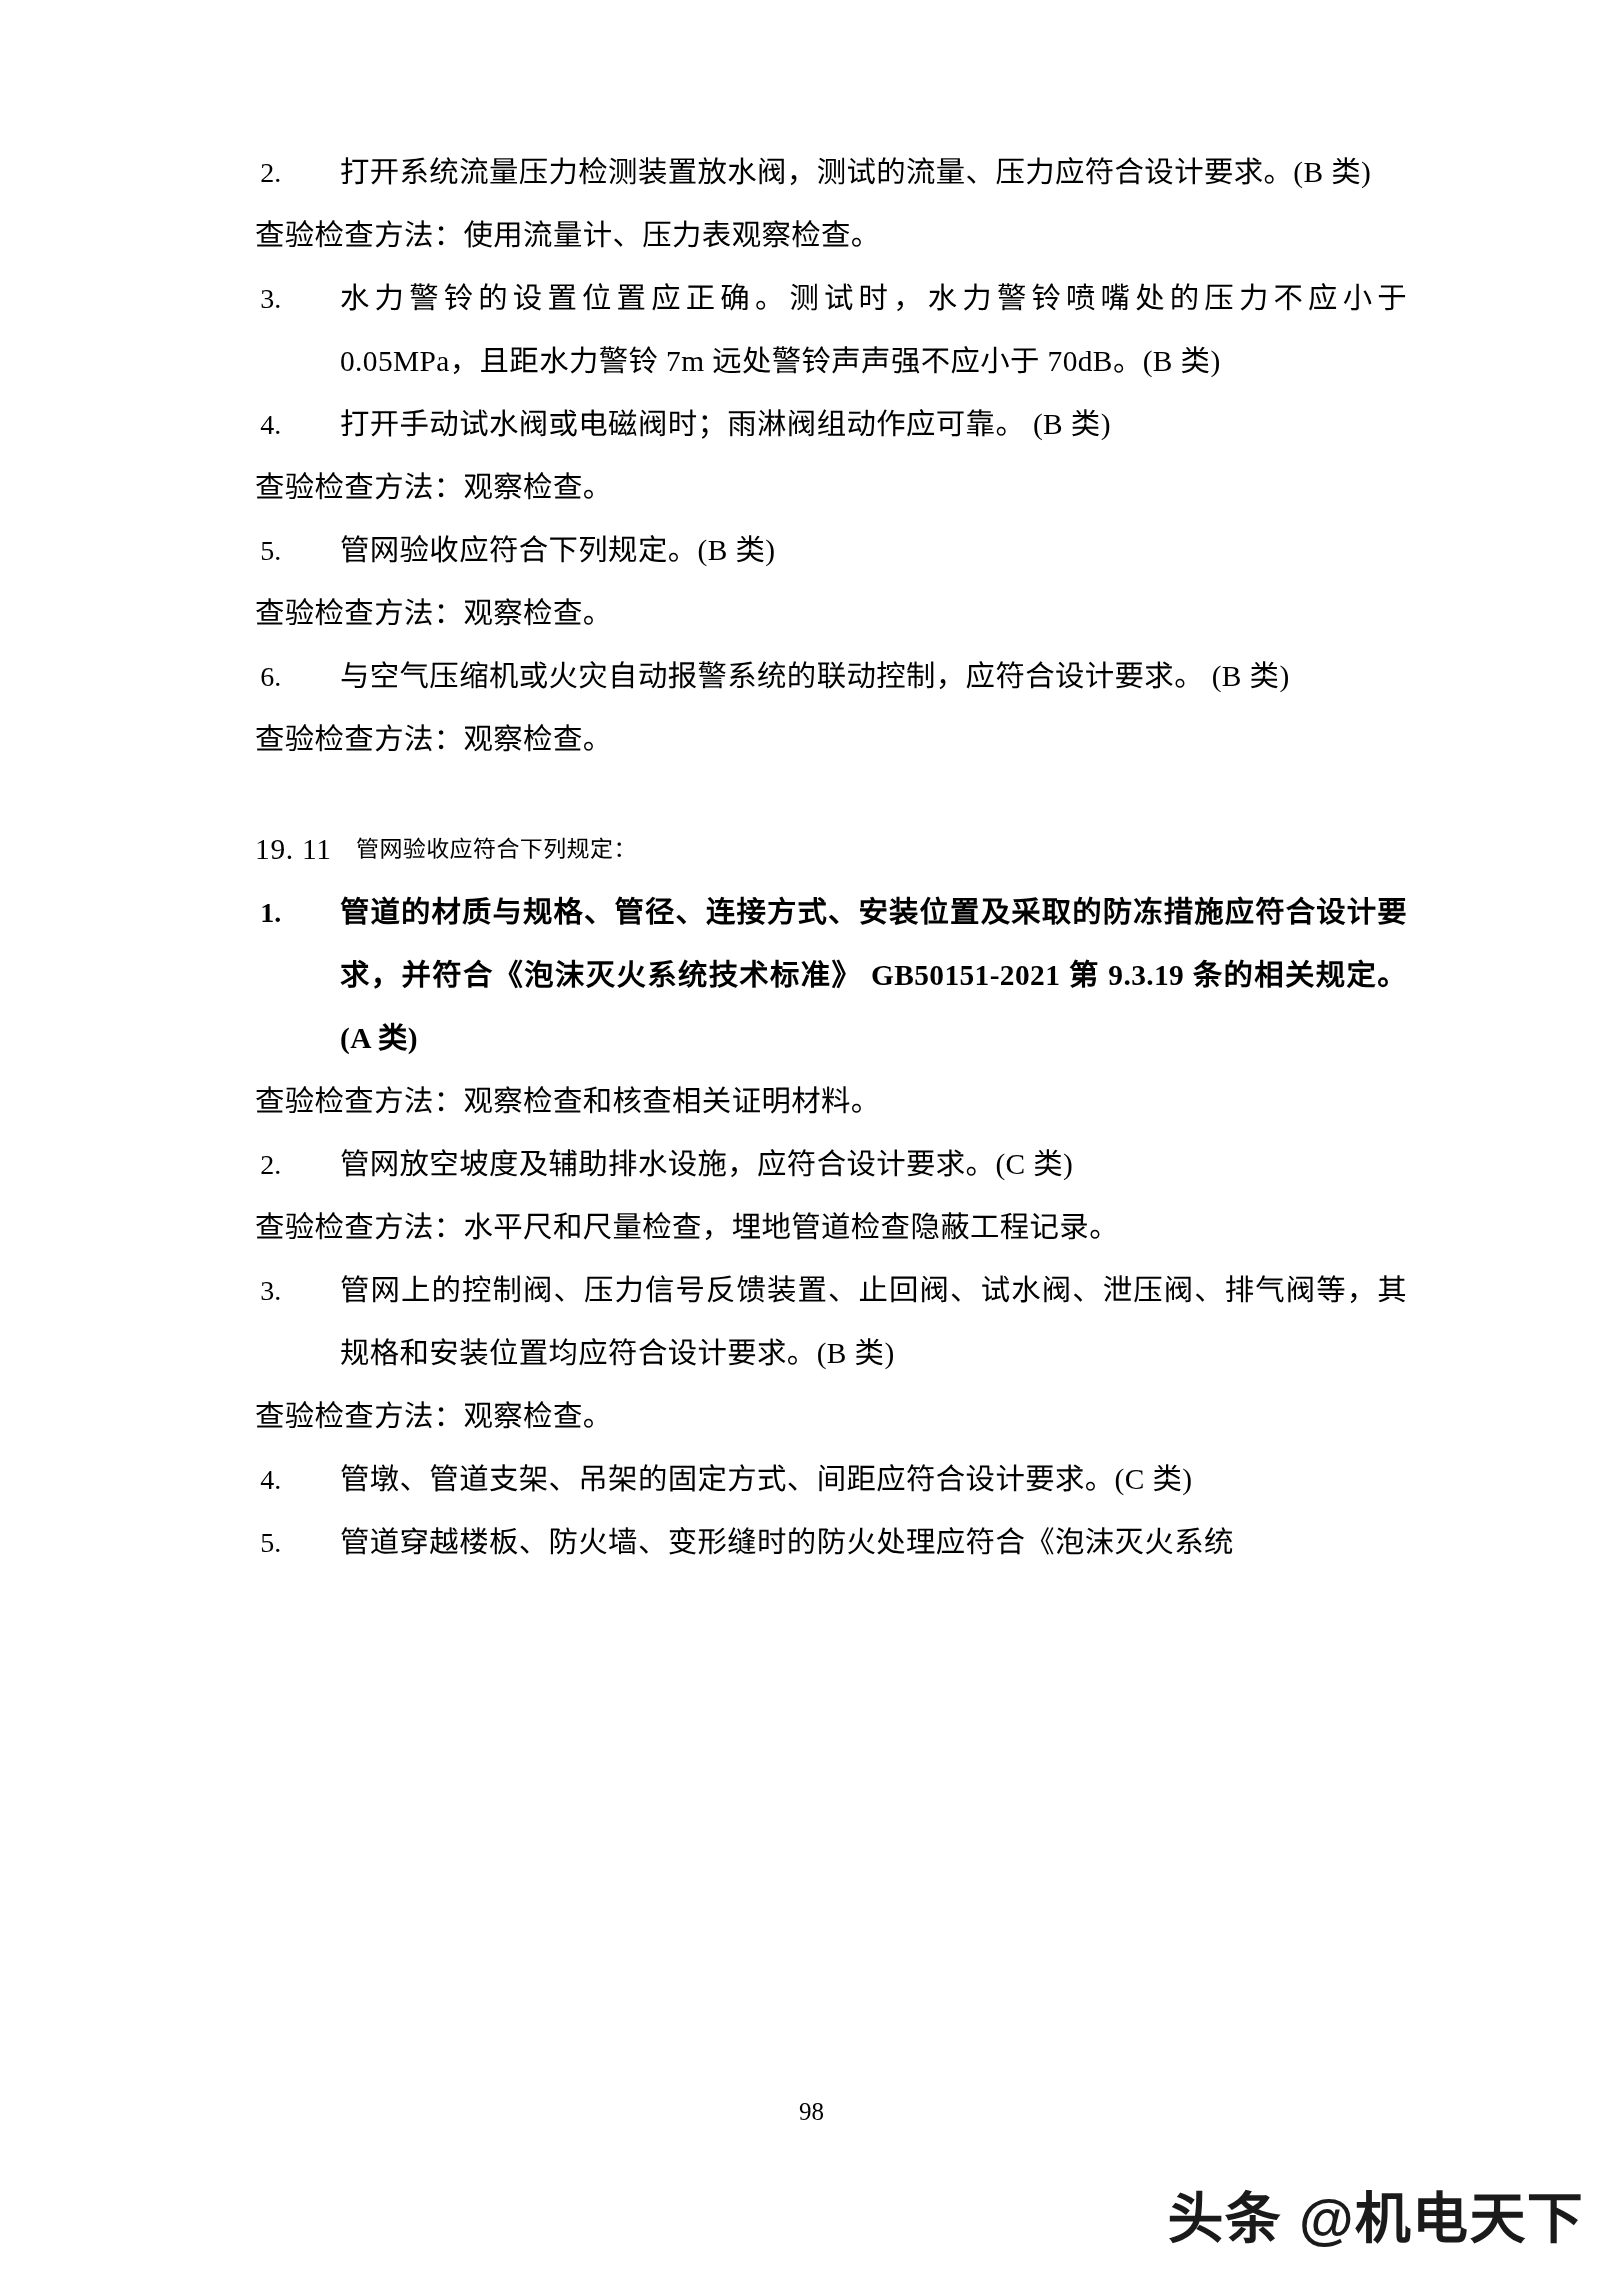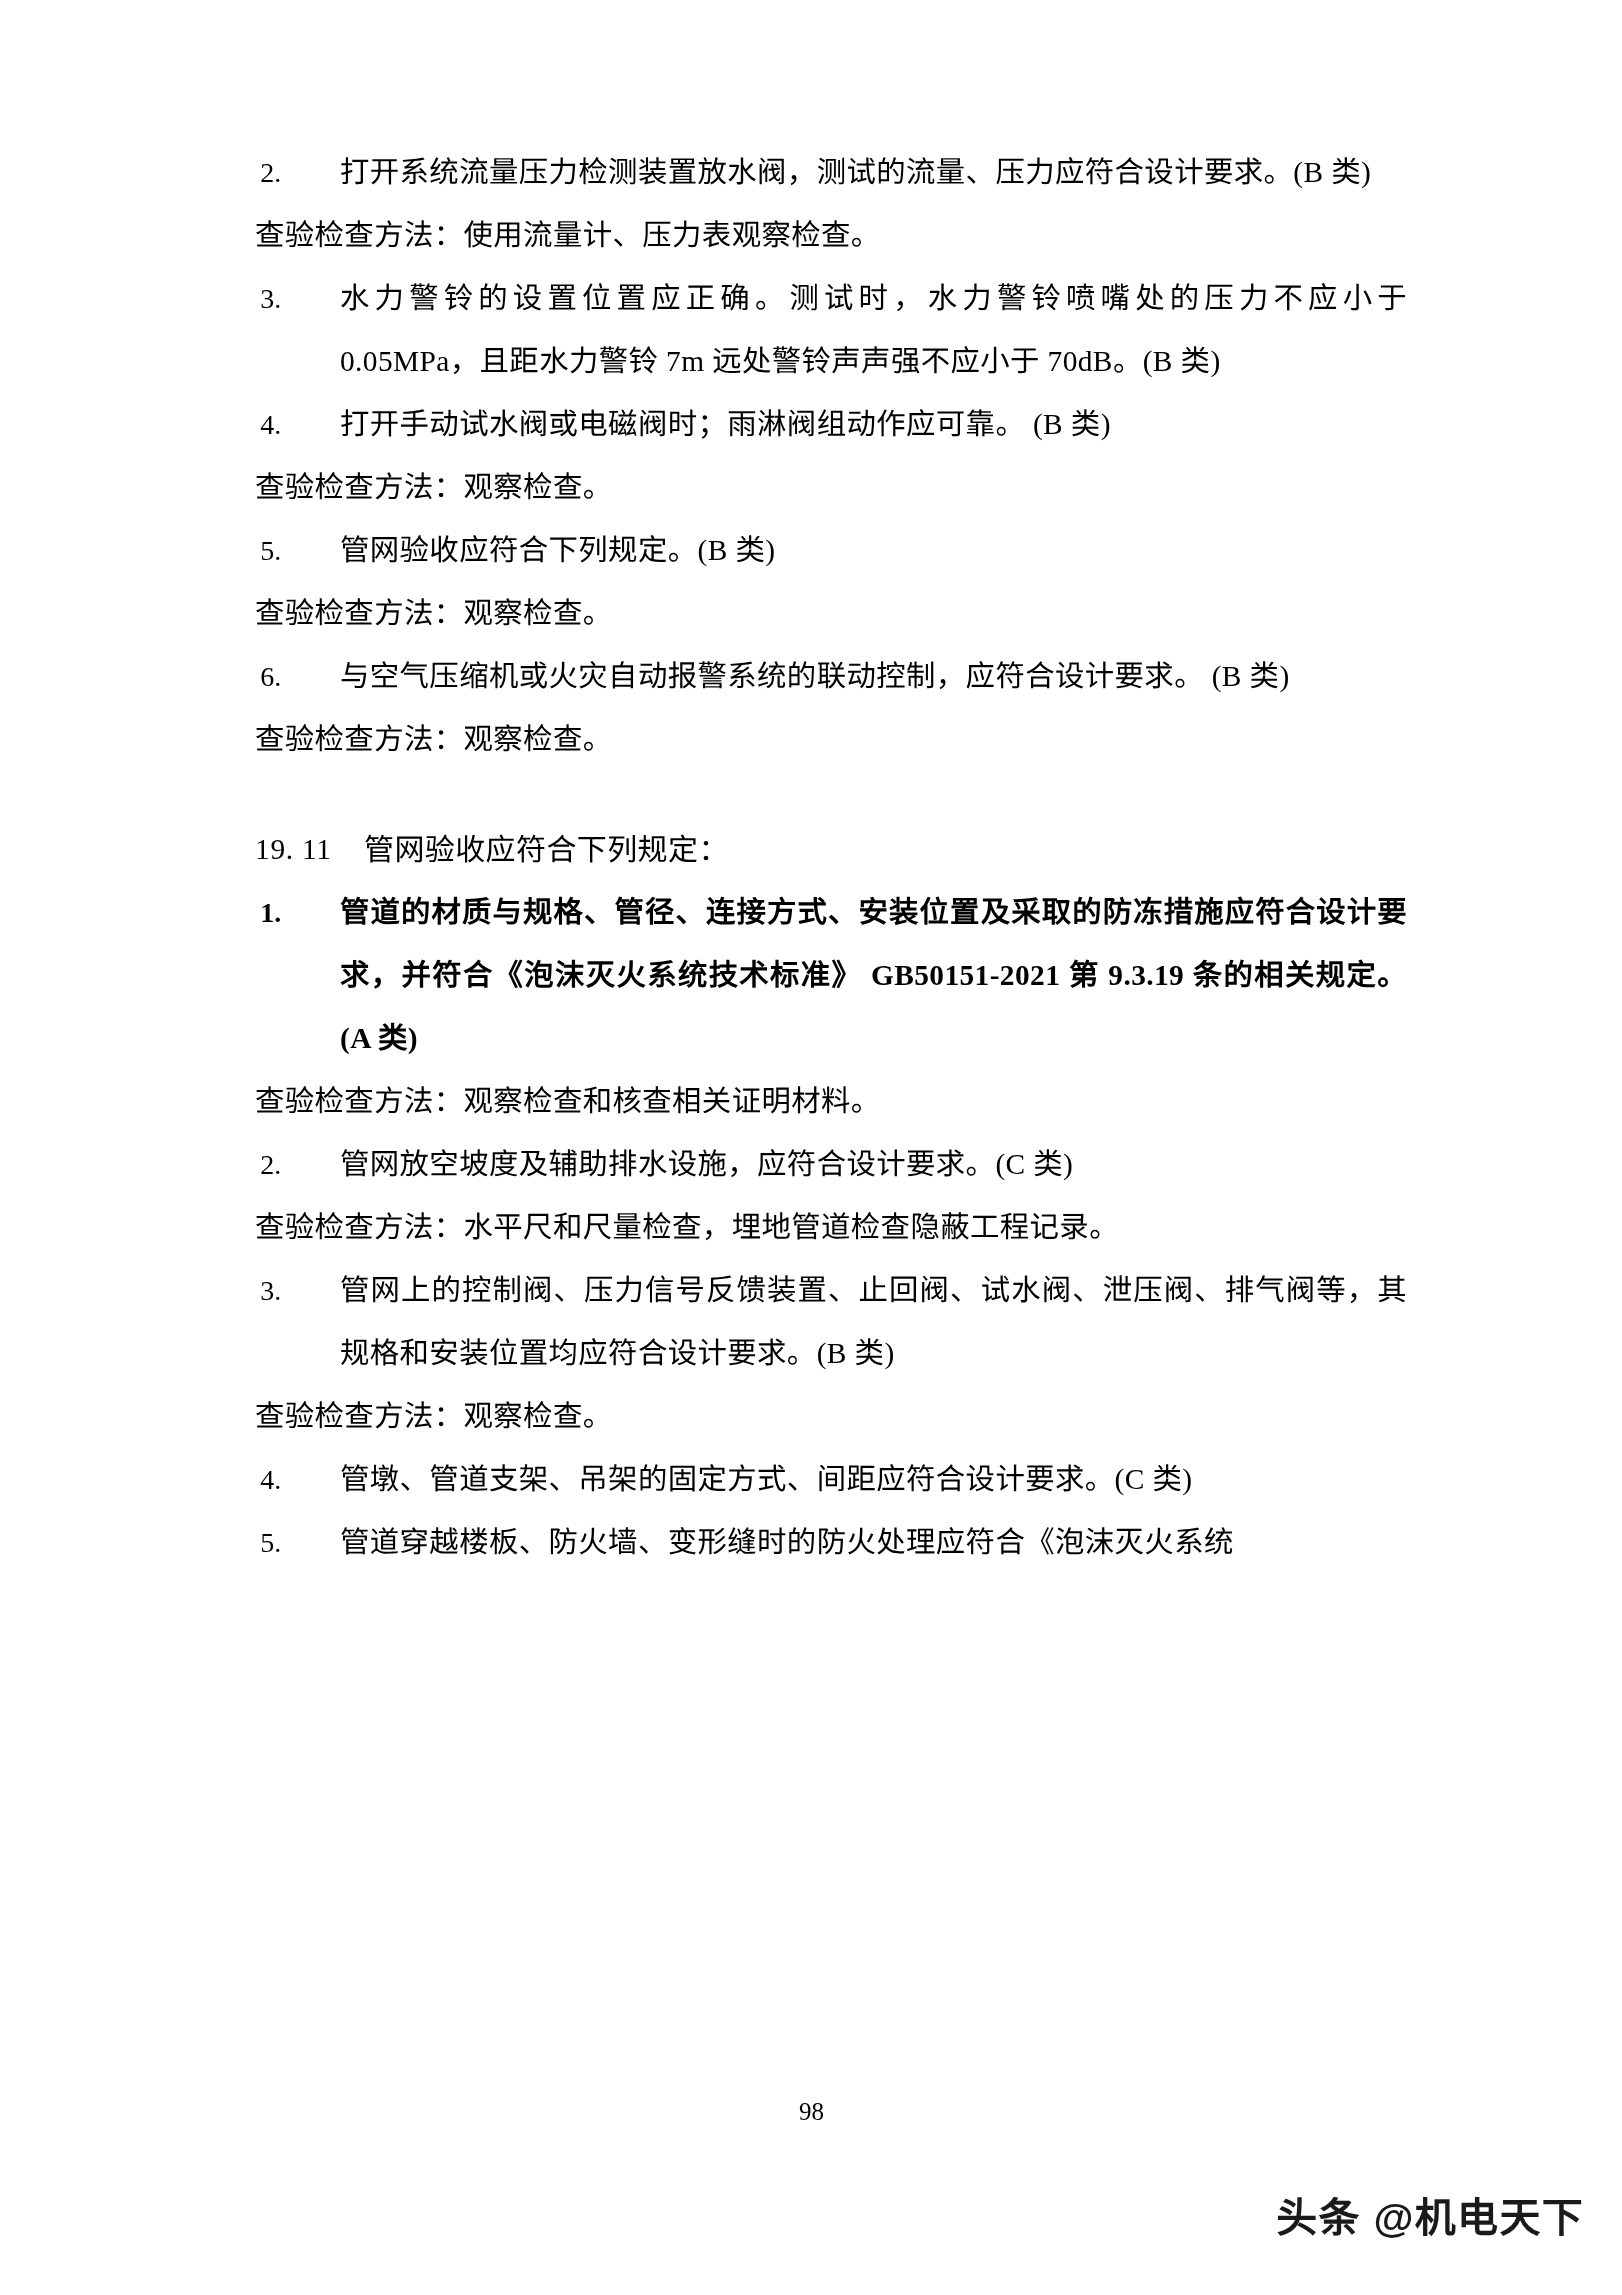--- a/index.html
+++ b/index.html
@@ -81,24 +81,23 @@
 
   .section-no {
     flex: 0 0 101px;
     font-size: 29.4px;
     line-height: 63px;
     letter-spacing: 0.7px;
   }
 
   .section-title {
     flex: 1 1 auto;
-    font-size: 30px;
-    line-height: 63px;
-    letter-spacing: 0.4px;
-    margin-left: 8px;
+    font-size: 23px;
+    line-height: 63px;
+    letter-spacing: 0.4px;
   }
 
   
   .clause.bold .clause-num,
   .clause.bold .clause-body {
     font-weight: bold;
   }
 
   
   .page-number {
@@ -109,21 +108,21 @@
     text-align: center;
     font-size: 25px;
     line-height: 29px;
     font-family: Liberation Serif, serif;
   }
 
   .watermark {
     position: absolute;
     right: 39px;
     top: 2195px;
-    font-size: 41px;
+    font-size: 56px;
     line-height: 47px;
     font-weight: bold;
     color: #1a1a1a;
     font-family: "Liberation Sans", "DejaVu Sans", sans-serif;
     letter-spacing: 1.3px;
     white-space: nowrap;
   }
 </style>
 </head>
 <body>

